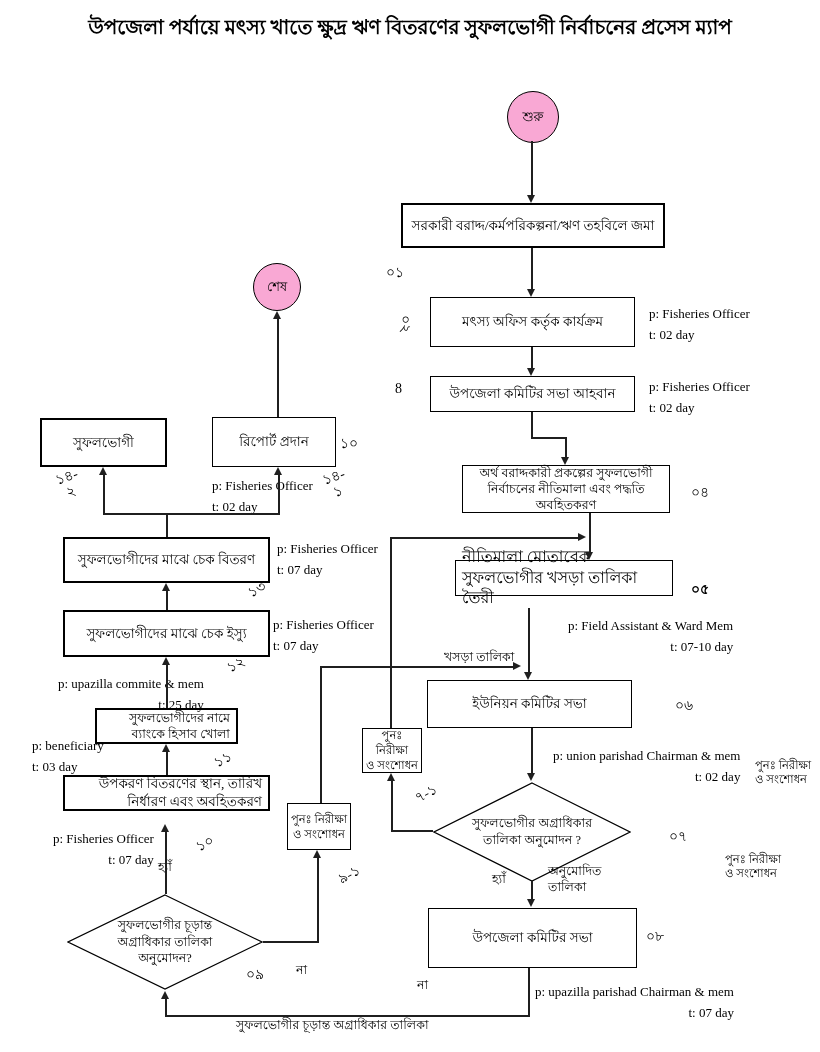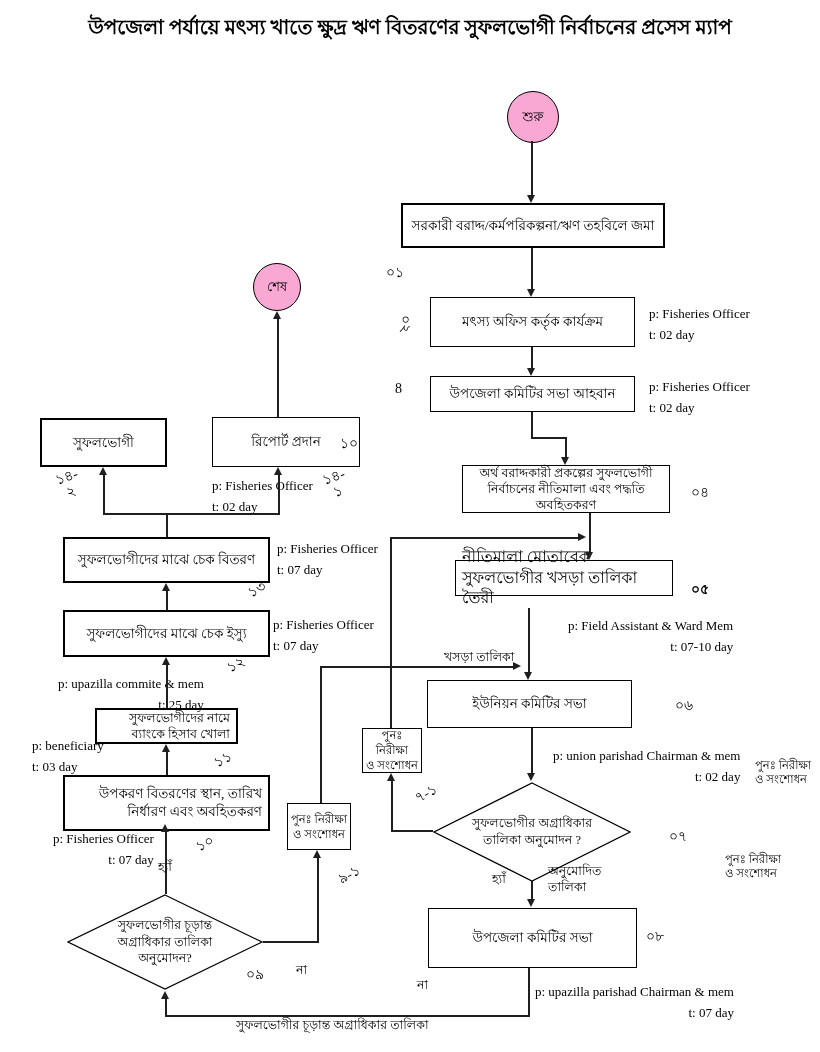--- a/index.html
+++ b/index.html
@@ -115,21 +115,21 @@
   </div>
 
   <div class="dwrap" style="left:67px;top:894px;width:196px;height:96px;">
     <svg width="196" height="96">
       <polygon points="98,1 195,48 98,95 1,48" fill="#ffffff" stroke="#000000" stroke-width="1.2"></polygon>
     </svg>
     <div class="dtext">সুফলভোগীর চূড়ান্ত অগ্রাধিকার তালিকা অনুমোদন?</div>
   </div>
   <div class="num" style="left:246px;top:963px;">০৯</div>
 
-  <div class="node thick" style="left:63px;top:775px;width:207px;height:56px;">
+  <div class="node thick" style="left:63px;top:775px;width:207px;height:36px;">
     <span>উপকরণ বিতরণের স্থান, তারিখ নির্ধারণ এবং অবহিতকরণ</span>
   </div>
   <div class="num rot" style="left:196px;top:832px;">১০</div>
   <div class="ann b" style="left:53px;top:828px;">
     <div>p: Fisheries Officer</div>
     <div>t: 07 day</div>
   </div>
 
   <div class="node thick" style="left:95px;top:708px;width:143px;height:36px;font-size:12.5px;">
     <span>সুফলভোগীদের নামে ব্যাংকে হিসাব খোলা</span>
@@ -163,21 +163,21 @@
   </div>
 
   <div class="node thick" style="left:40px;top:418px;width:127px;height:49px;">
     <span>সুফলভোগী</span>
   </div>
   <div class="num rot20" style="left:58px;top:469px;line-height:1.1;">
     <div>১৪-</div>
     <div style="padding-left:6px;">২</div>
   </div>
 
-  <div class="node" style="left:212px;top:417px;width:148px;height:50px;">
+  <div class="node" style="left:212px;top:417px;width:124px;height:50px;">
     <span>রিপোর্ট প্রদান</span>
   </div>
   <div class="num" style="left:340px;top:432px;">১০</div>
   <div class="num rot20" style="left:325px;top:469px;line-height:1.1;">
     <div>১৪-</div>
     <div style="padding-left:6px;">১</div>
   </div>
   <div class="ann" style="left:212px;top:475px;">
     <div>p: Fisheries Officer</div>
     <div>t: 02 day</div>

